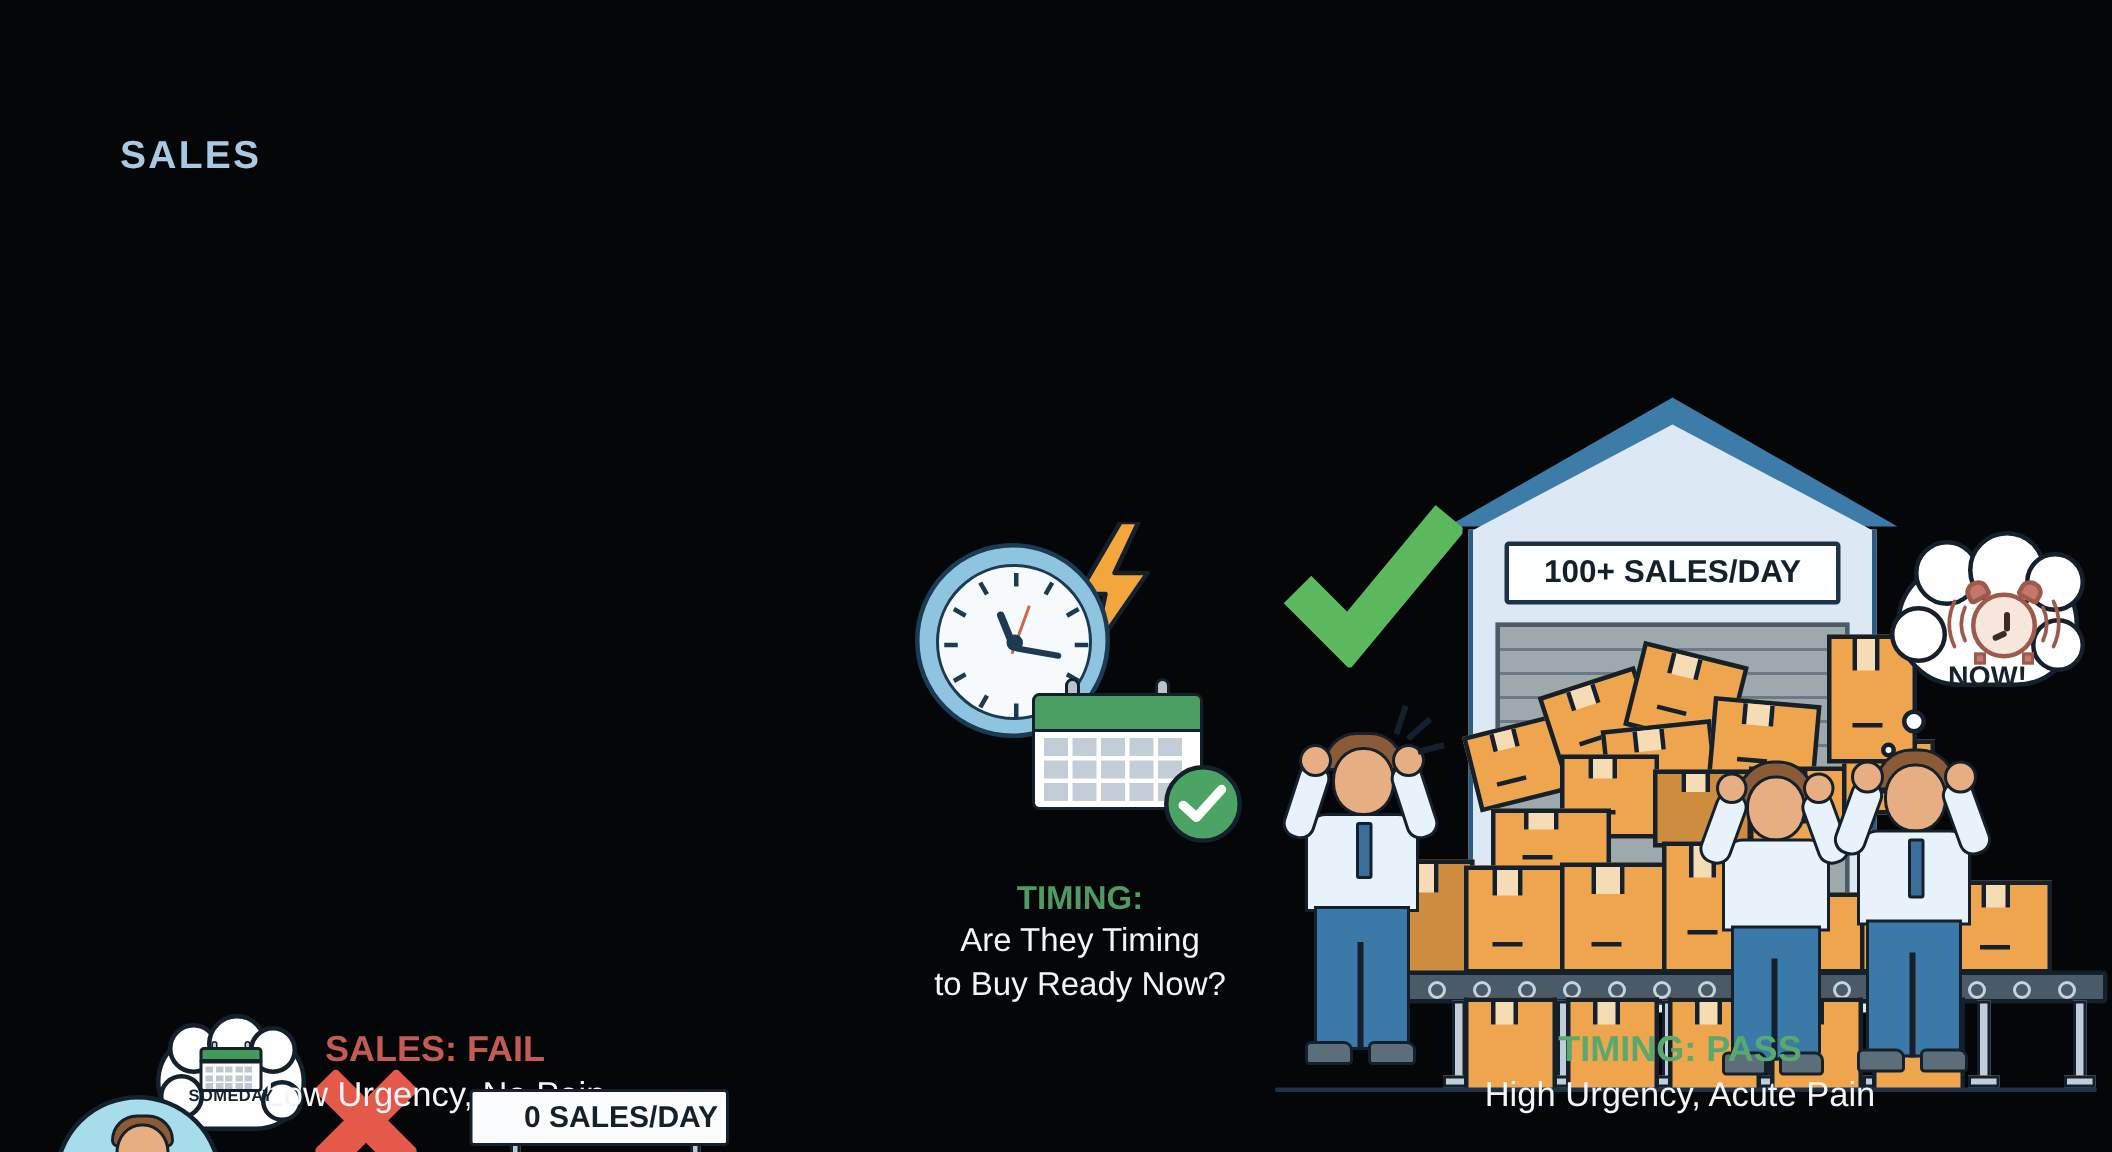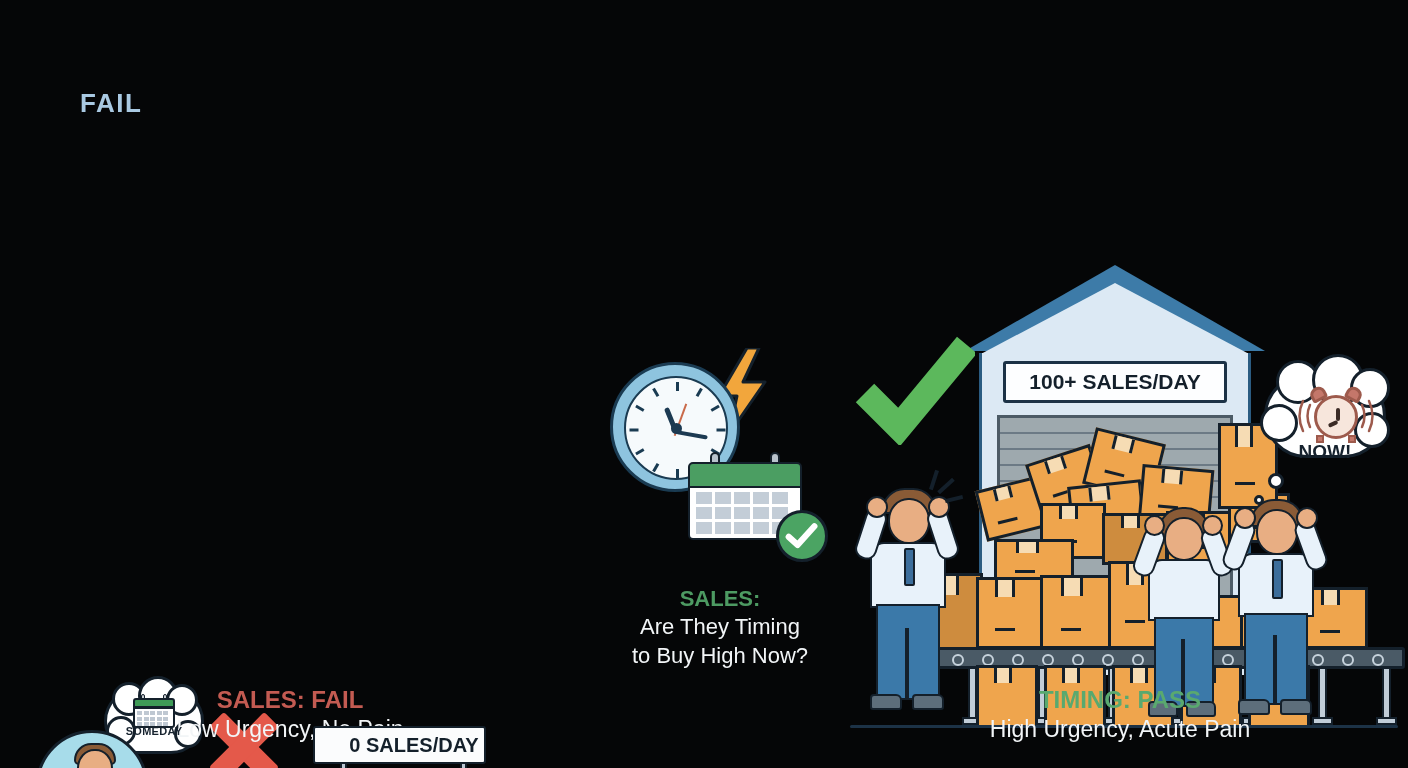--- a/index.html
+++ b/index.html
@@ -151,21 +151,21 @@
   .foot-title { position:absolute; text-align:center; font-size:24px; font-weight:bold; }
   .foot-sub { position:absolute; text-align:center; font-size:23px; color:#F2F5F7; }
   .fail-color { color:#C35B52; }
   .pass-color { color:#59A96F; }
 </style>
 </head>
 <body>
 
 <div class="stage">
 
-  <div class="kicker">FAIL</div>
+  <div class="kicker">SALES</div>
 
   <div class="panel" id="panel-left">
 
     <div class="bubble-left">
       <div class="cloud cl-main"></div>
       <div class="cloud cl-a"></div>
       <div class="cloud cl-b"></div>
       <div class="cloud cl-c"></div>
       <div class="cloud cl-d"></div>
       <div class="cloud cl-e"></div>
@@ -262,24 +262,24 @@
           <div class="cal-cell"></div>
           <div class="cal-cell"></div>
       </div>
       <div class="check-circle">
         <svg viewBox="0 0 52 52" width="46" height="46" style="position:absolute; left:0; top:0;">
           <polyline points="11,27 21,36 40,15" fill="none" stroke="#FFFFFF" stroke-width="7" stroke-linecap="round" stroke-linejoin="round"></polyline>
         </svg>
       </div>
     </div>
 
-    <div class="center-label">SALES:</div>
+    <div class="center-label">TIMING:</div>
     <div class="center-q">
       <span>Are They Timing</span><br>
-      <span>to Buy High Now?</span>
+      <span>to Buy Ready Now?</span>
     </div>
   </div>
 
   <div class="panel" id="panel-right">
 
     <div class="warehouse">
       <div class="wh-roof"></div>
       <div class="wh-gable"></div>
       <div class="wh-wall"></div>
       <div class="wh-door">

